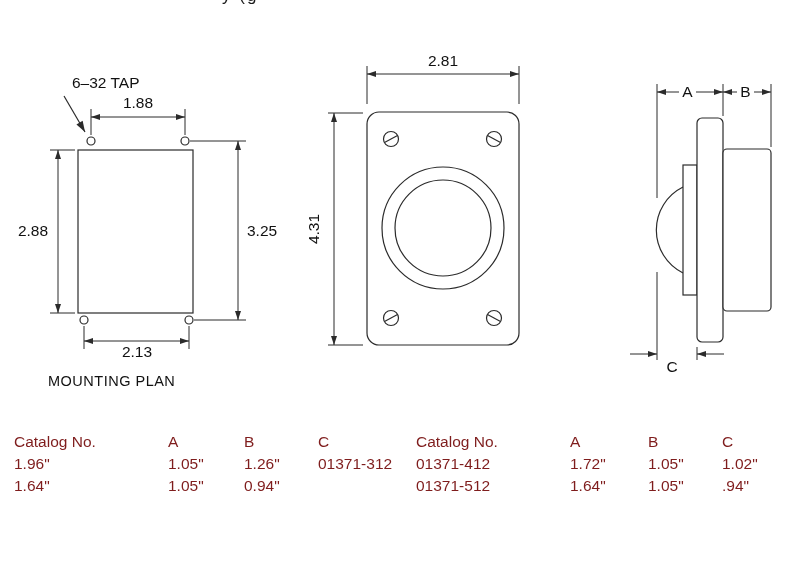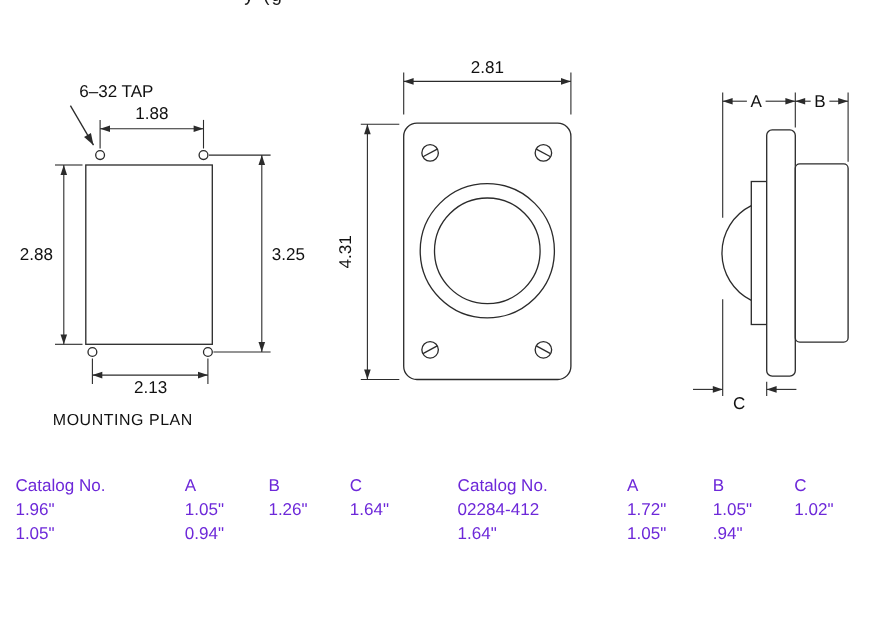--- a/index.html
+++ b/index.html
@@ -28,21 +28,21 @@
     font-family: "Liberation Sans", sans-serif;
     fill: #111111;
   }
   .dim-text { font-size: 15.5px; }
   .caption-text { font-size: 14.5px; letter-spacing: 0.5px; }
   .tablewrap {
     position: absolute;
     left: 0; top: 431px;
     width: 800px; height: 120px;
     font-size: 15.5px;
-    color: #6d28d9;
+    color: #7f1d1d;
   }
   .tgroup { position: absolute; top: 0; display: grid; }
   .tgroup.tleft  { left: 14px;  grid-template-columns: 154px 76px 74px 80px; }
   .tgroup.tright { left: 416px; grid-template-columns: 154px 78px 74px 76px; }
   .tgroup span { line-height: 22px; white-space: nowrap; }
 </style>
 </head>
 <body>
 
 <div class="page">
@@ -172,35 +172,37 @@
     <div class="tgroup tleft">
       <span>Catalog No.</span>
       <span>A</span>
       <span>B</span>
       <span>C</span>
 
       <span>1.96"</span>
       <span>1.05"</span>
       <span>1.26"</span>
 
+      <span>01371-312</span>
       <span>1.64"</span>
       <span>1.05"</span>
       <span>0.94"</span>
     </div>
 
     <div class="tgroup tright">
       <span>Catalog No.</span>
       <span>A</span>
       <span>B</span>
       <span>C</span>
 
-      <span>02284-412</span>
+      <span>01371-412</span>
       <span>1.72"</span>
       <span>1.05"</span>
       <span>1.02"</span>
 
+      <span>01371-512</span>
       <span>1.64"</span>
       <span>1.05"</span>
       <span>.94"</span>
     </div>
 
   </div>
 </div>
 
 </body></html>

